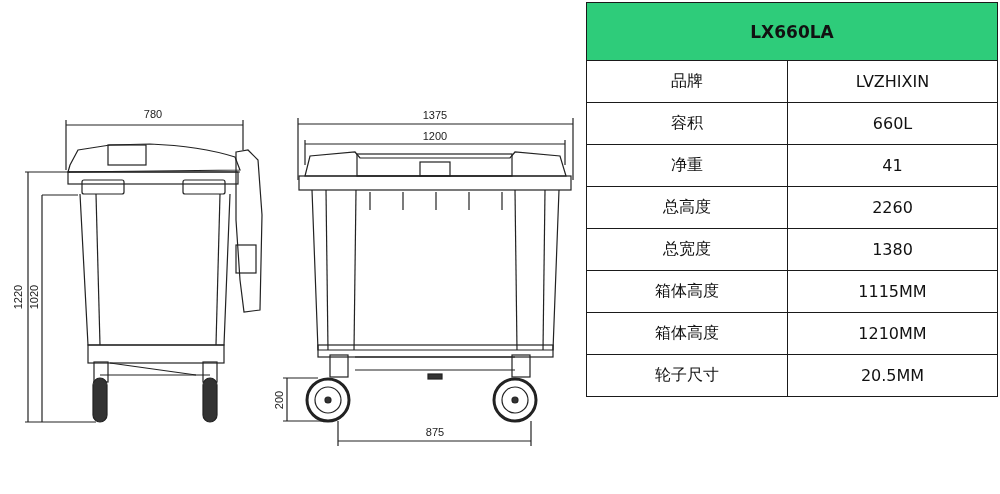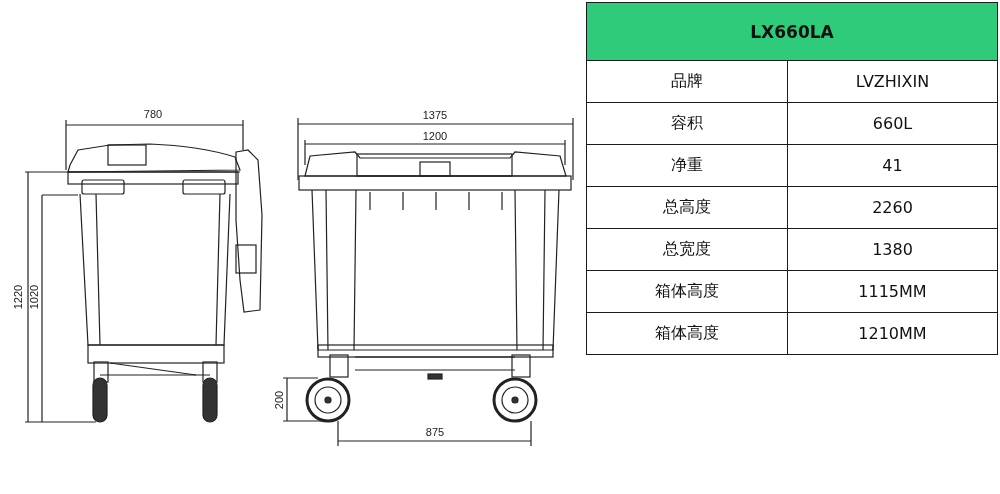--- a/index.html
+++ b/index.html
@@ -137,14 +137,18 @@
         <td>1380</td>
       </tr>
   <tr>
         <td class="label">箱体高度</td>
         <td>1115MM</td>
       </tr>
   <tr>
         <td class="label">箱体高度</td>
         <td>1210MM</td>
       </tr>
+  <tr>
+        <td class="label">轮子尺寸</td>
+        <td>20.5MM</td>
+      </tr>
 </tbody>
   </table>
 
 </body></html>

